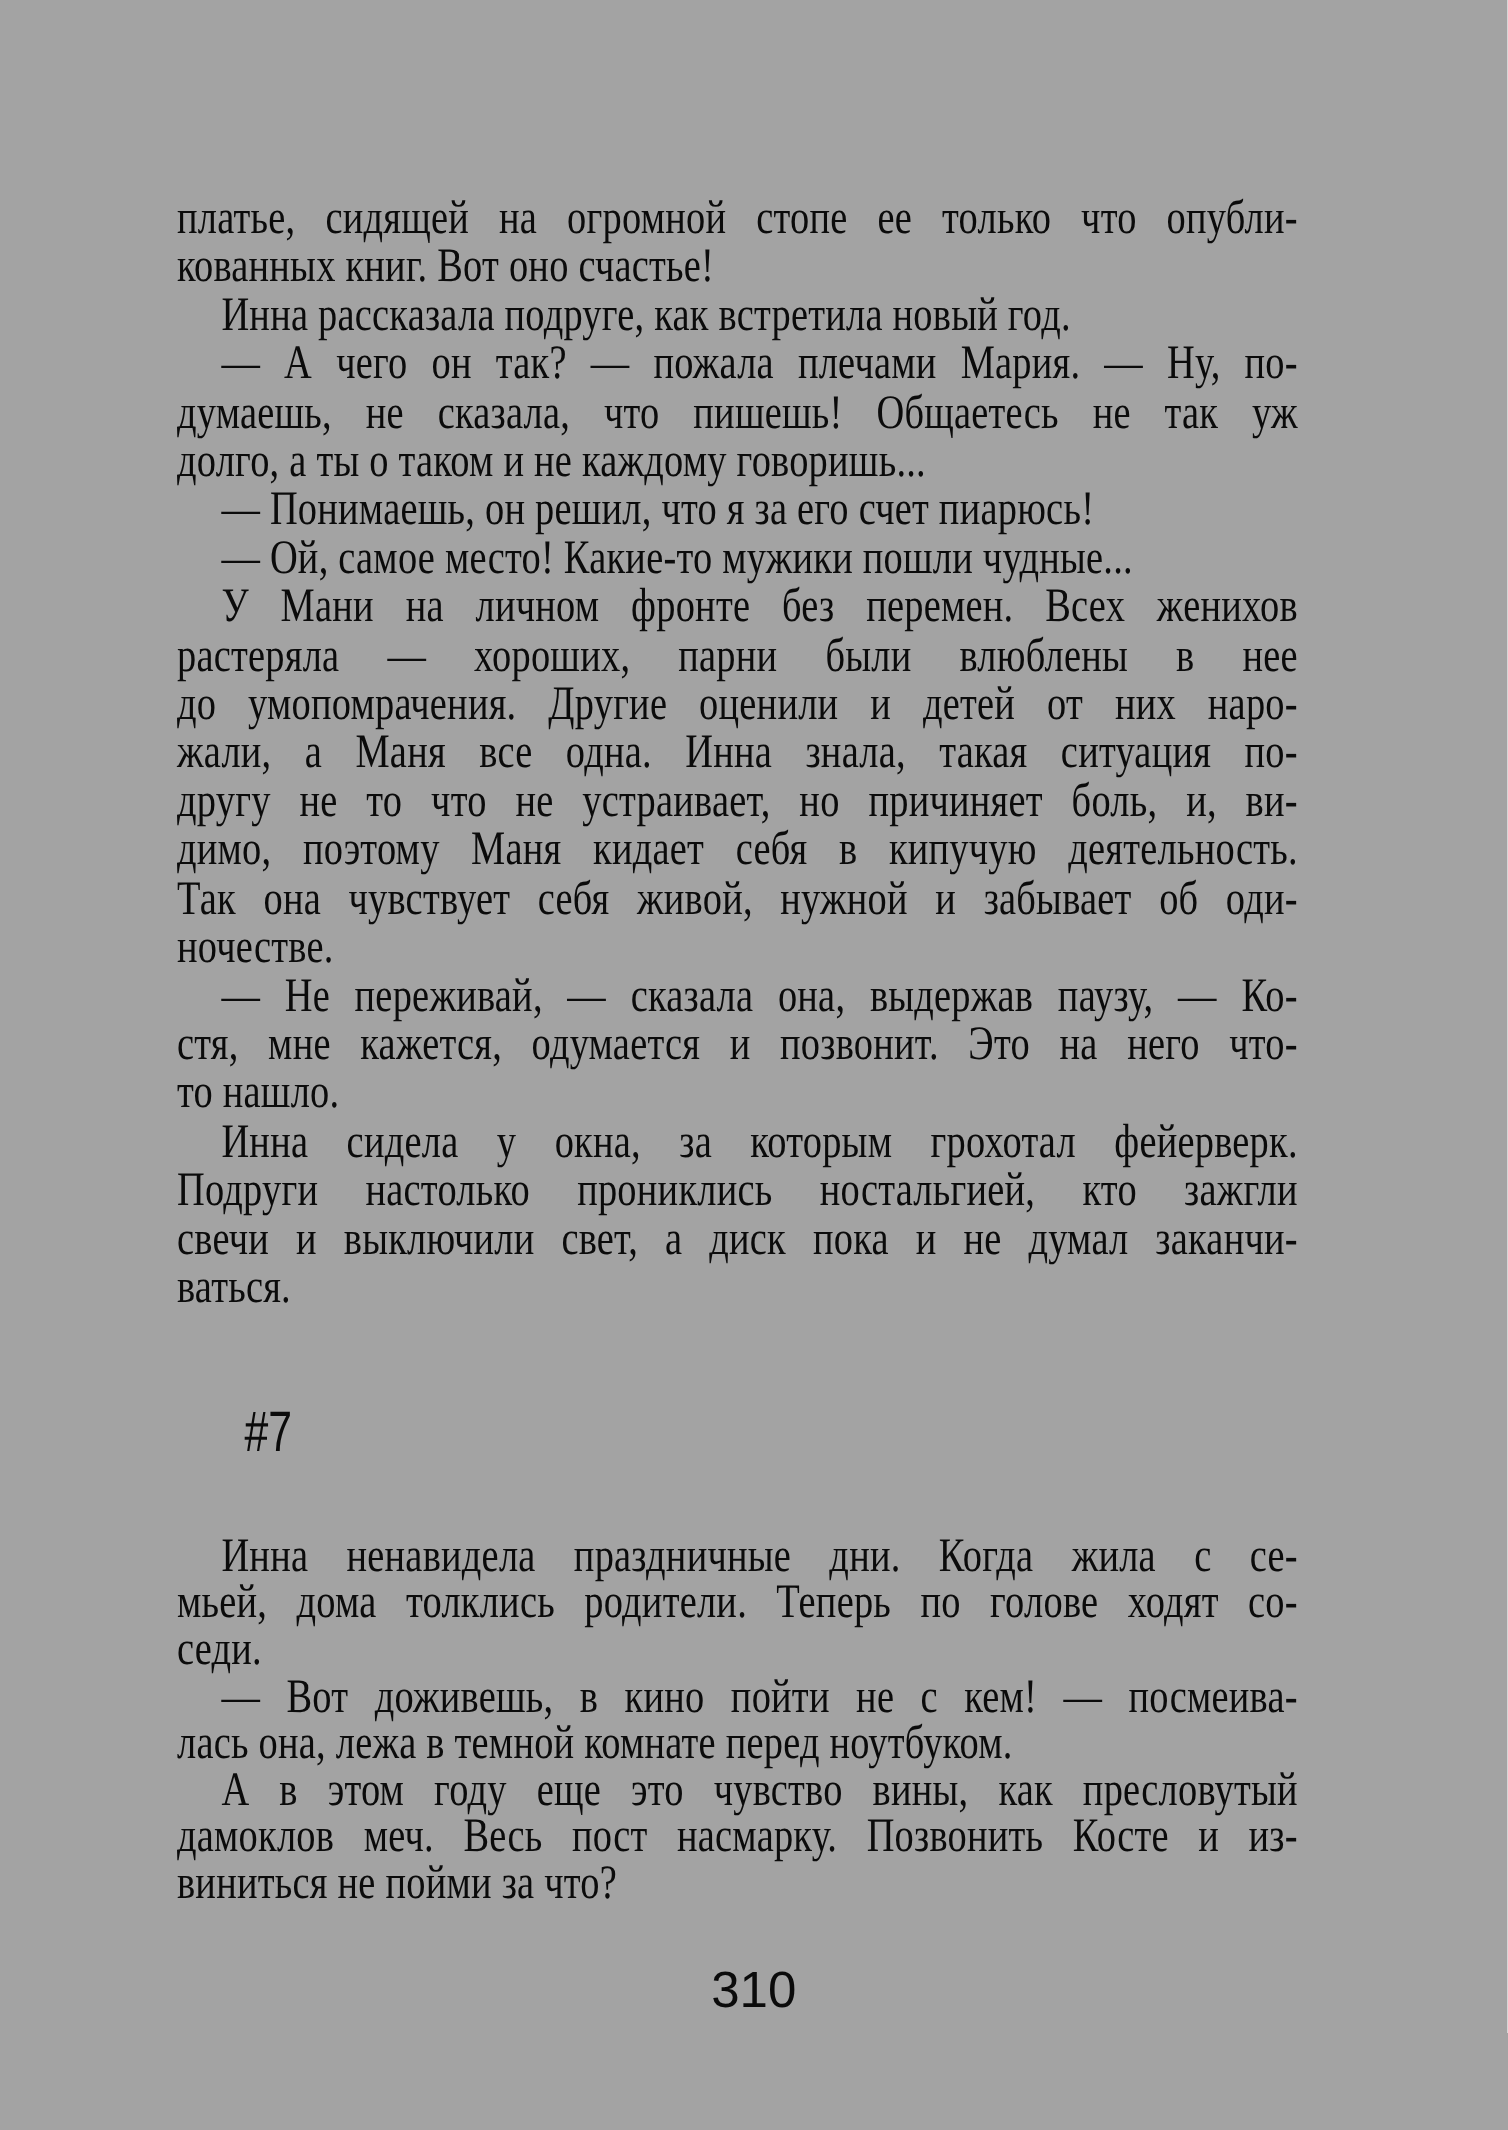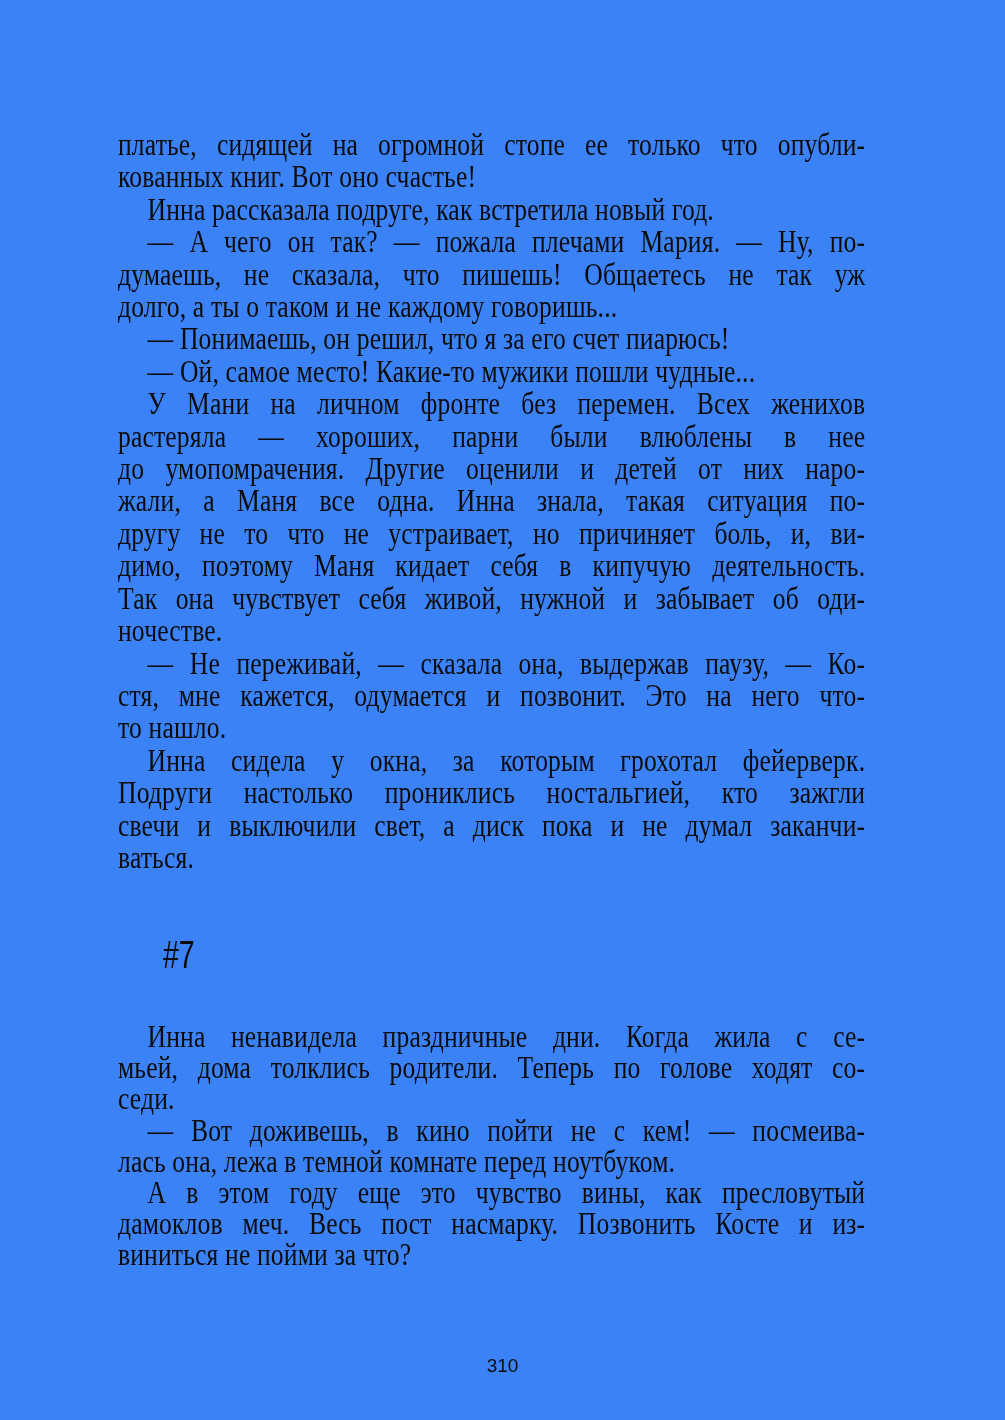--- a/index.html
+++ b/index.html
@@ -4,21 +4,21 @@
 <style>
   html, body {
     margin: 0;
     padding: 0;
     background: #ffffff;
   }
   .page {
     position: relative;
     width: 1005px;
     height: 1420px;
-    background: #3b82f6;
+    background: #a3a3a3;
     overflow: hidden;
     font-family: "Liberation Serif", "DejaVu Serif", serif;
     color: #0b0b0b;
   }
   
   .text-block {
     position: absolute;
     left: 118px;
     width: 934px;
     transform: scaleX(0.8);
@@ -49,25 +49,25 @@
     font-weight: 400;
     font-size: 38px;
     line-height: 38px;
     transform: scaleX(0.75);
     transform-origin: 0 0;
     color: #0b0b0b;
   }
   .page-number {
     position: absolute;
     left: 0;
-    top: 1352px;
+    top: 1314px;
     width: 1005px;
     text-align: center;
     font-family: "Liberation Sans", "DejaVu Sans", sans-serif;
-    font-size: 19px;
+    font-size: 34px;
     line-height: 27px;
     color: #0b0b0b;
   }
 </style>
 </head>
 <body>
 
 <div class="page">
   <div class="text-block block-top" id="block-top">
       <div class="para">

